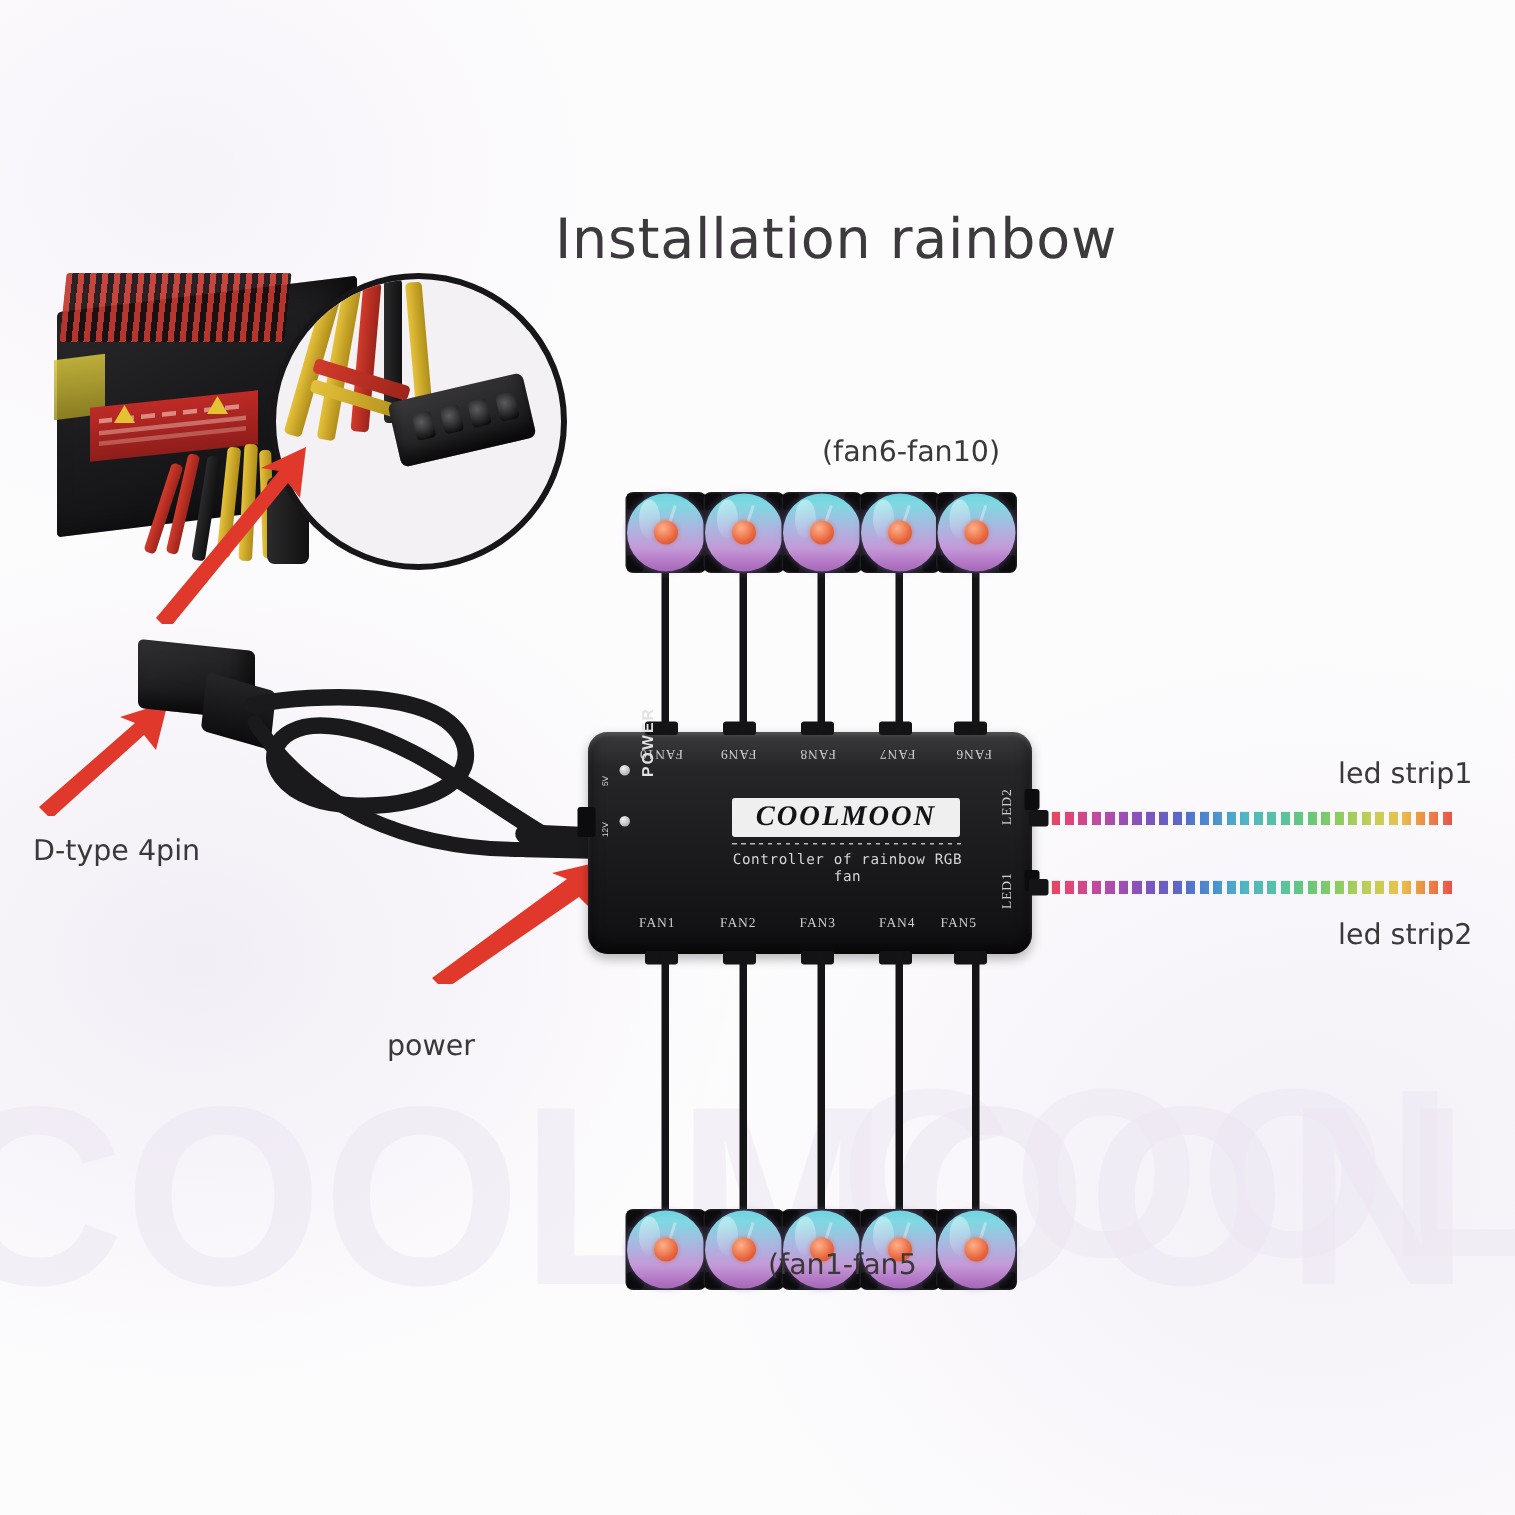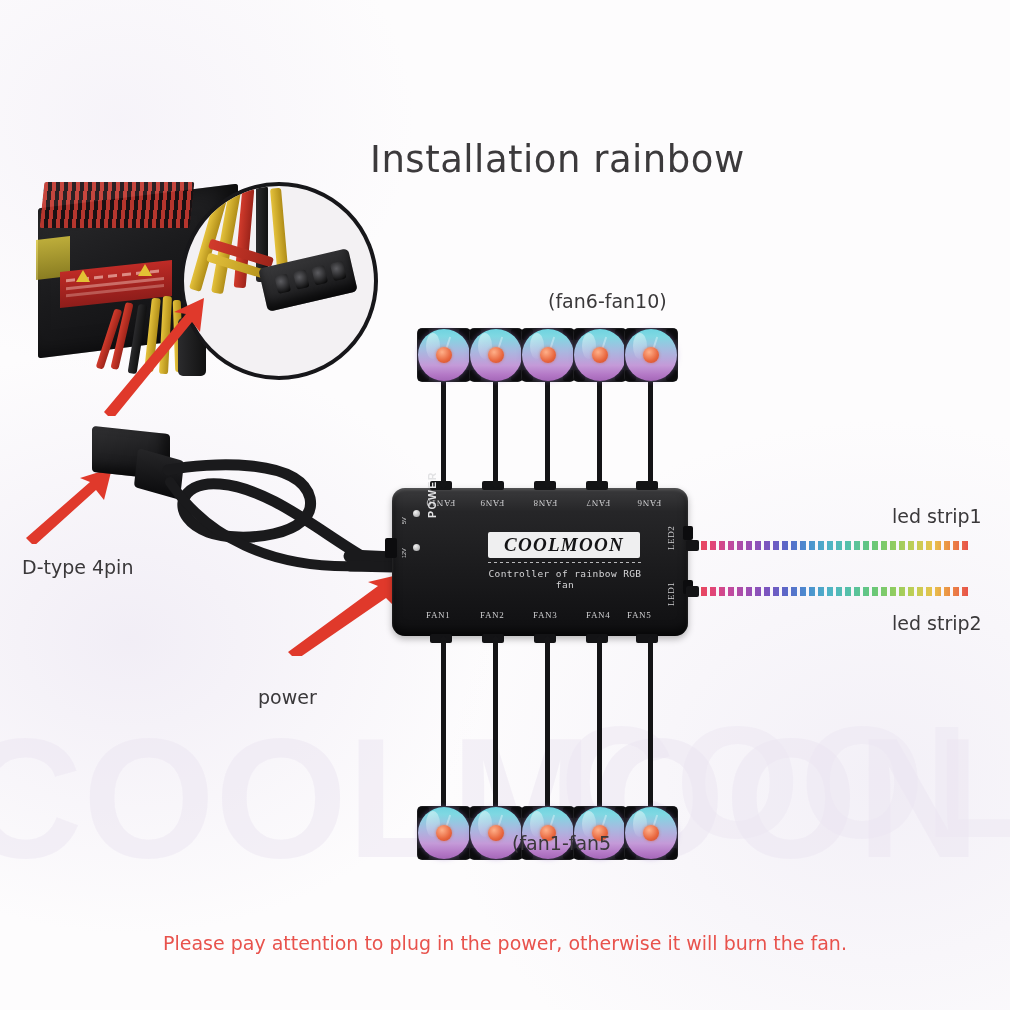--- a/index.html
+++ b/index.html
@@ -358,15 +358,14 @@
     <div class="plug"></div>
     <div class="dots"></div>
   </div>
 
   <div class="lbl lbl-strip1">led strip1</div>
   <div class="lbl lbl-strip2">led strip2</div>
 
   <div class="lbl lbl-dtype">D-type 4pin</div>
   <div class="lbl lbl-power">power</div>
 
-  <div class="warn">Please pay attention to plug in the power, otherwise it will burn the fan.</div>
 
 </div>
 
 </body></html>

